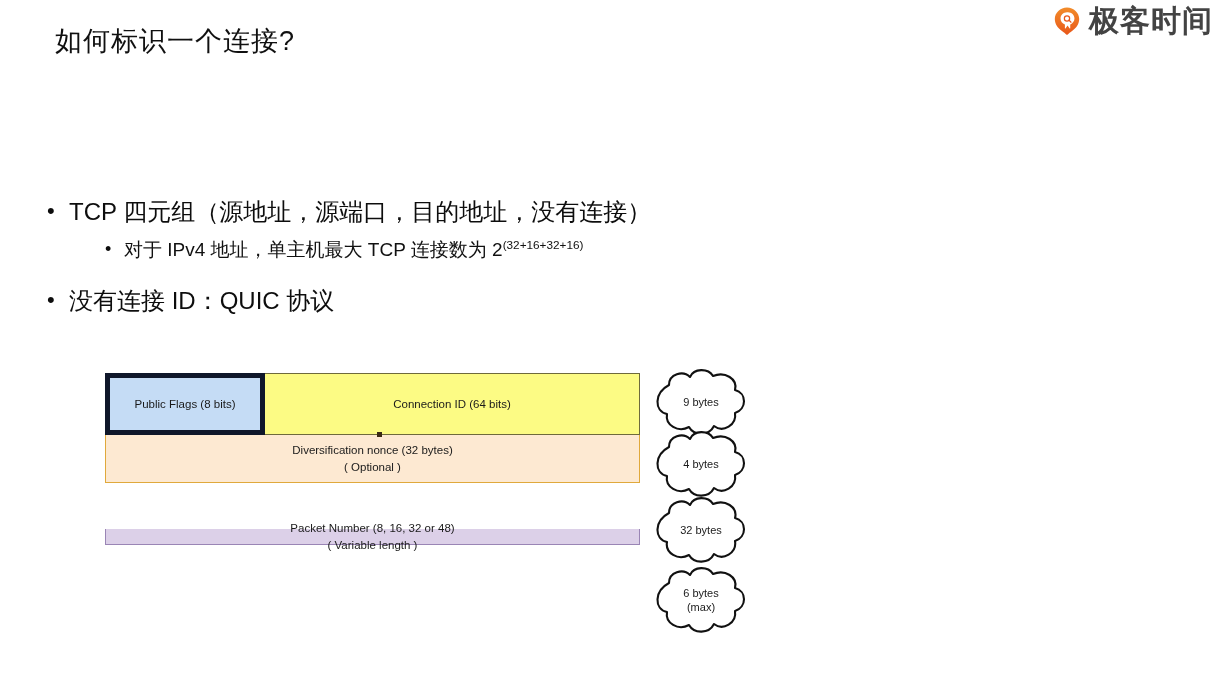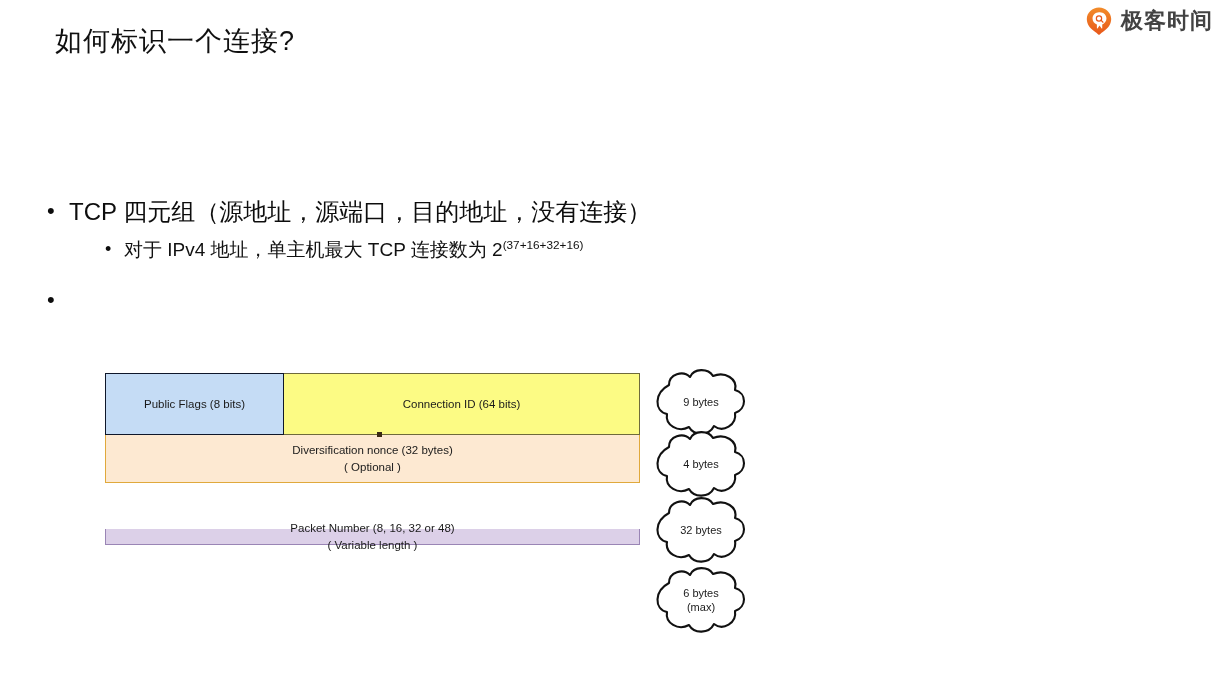--- a/index.html
+++ b/index.html
@@ -24,21 +24,21 @@
     display: flex;
     align-items: center;
     gap: 7px;
   }
   .brand-mark {
     width: 30px;
     height: 30px;
     flex: 0 0 auto;
   }
   .brand-text {
-    font-size: 22px;
+    font-size: 30px;
     font-weight: 700;
     letter-spacing: 1px;
     color: #434343;
     line-height: 1;
     white-space: nowrap;
   }
 
   
   .slide-title {
     position: absolute;
@@ -113,23 +113,23 @@
     line-height: 1.45;
     color: #1a1a1a;
     text-align: center;
   }
   .row-1 { height: 62px; }
   .row-2 { height: 62px; }
   .row-3 { height: 48px; }
   .row-4 { height: 62px; }
 
   .cell-flags {
-    width: 179px;
+    width: 160px;
     background: #c5dcf5;
-    border: 1px solid #0f172a;
+    border: 5px solid #0f172a;
   }
   .cell-connid {
     flex: 1;
     background: #fcfb84;
     border: 1px solid #6e6a3c;
     border-left: none;
   }
   .cell-version {
     width: 100%;
     background: #f8c38a;
@@ -218,25 +218,26 @@
 
 <div class="bullets">
 
   <div class="bullet-l1">
     <span class="dot">•</span>
     <span class="bullet-text">TCP 四元组（源地址，源端口，目的地址，没有连接）</span>
   </div>
 
   <div class="bullet-l2">
     <span class="dot">•</span>
-    <span class="bullet-text"><span class="exp-base">对于 IPv4 地址，单主机最大 TCP 连接数为 2</span><span class="exp-sup">(37+16+32+16)</span></span>
+    <span class="bullet-text"><span class="exp-base">对于 IPv4 地址，单主机最大 TCP 连接数为 2</span><span class="exp-sup">(32+16+32+16)</span></span>
   </div>
 
   <div class="bullet-l1">
     <span class="dot">•</span>
+    <span class="bullet-text">没有连接 ID：QUIC 协议</span>
   </div>
 
 </div>
 
 <div class="diagram">
 
   <div class="pkt-row row-1">
     <div class="pkt-cell cell-flags">
       <span>Public Flags (8 bits)</span>
     </div>

